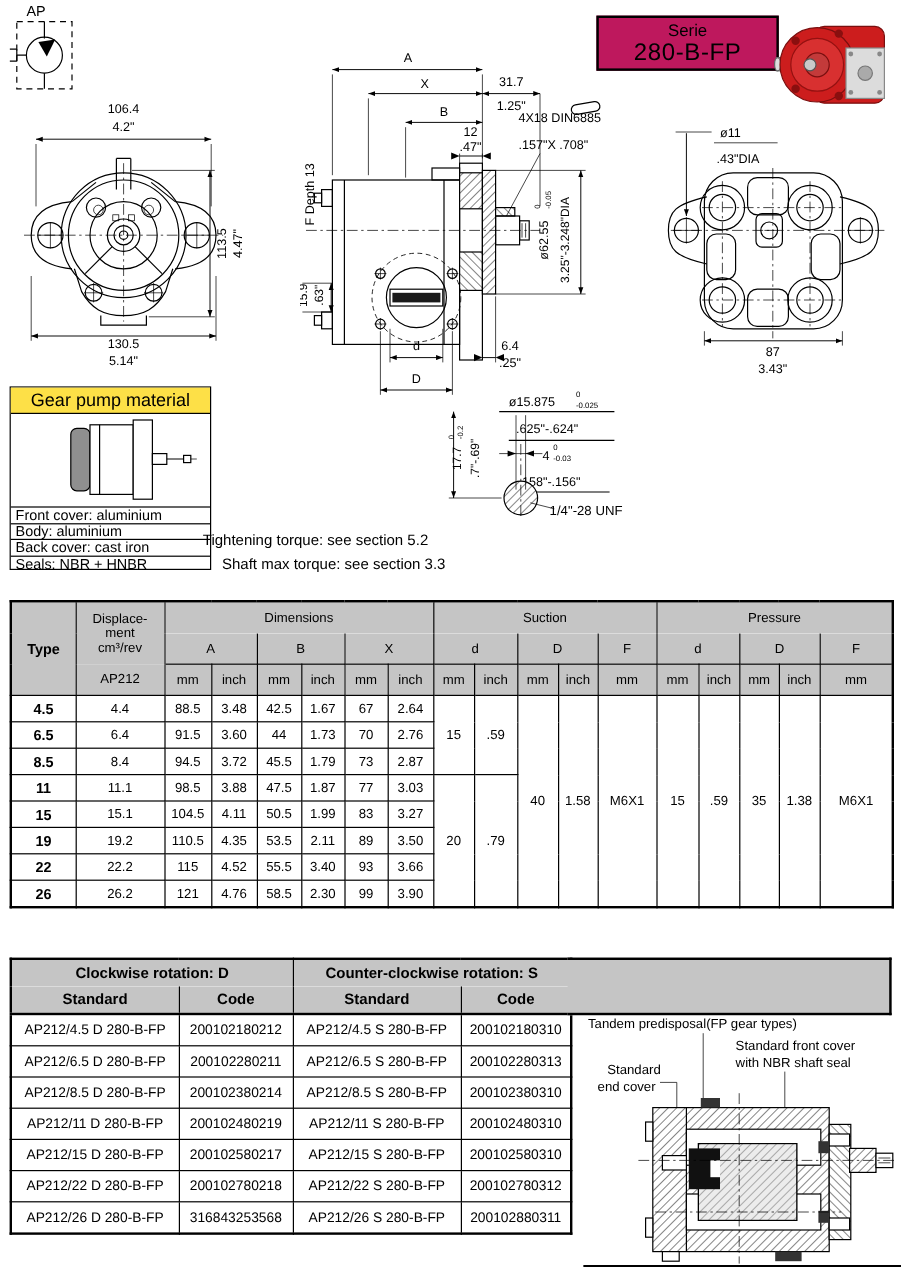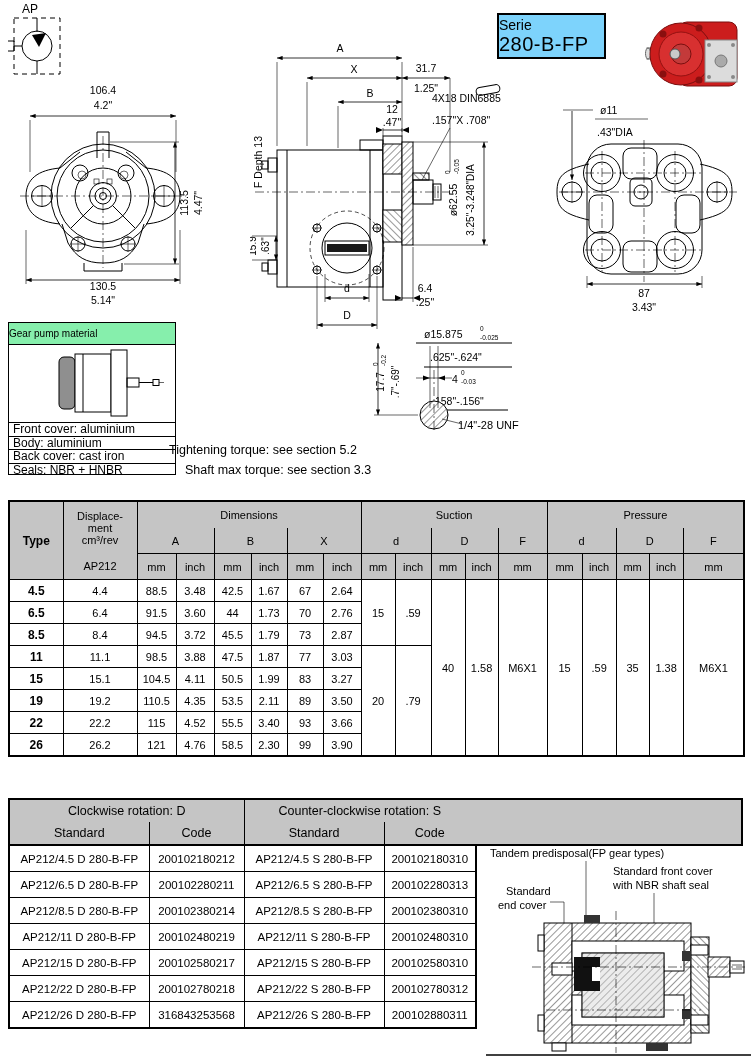--- a/index.html
+++ b/index.html
@@ -11,29 +11,29 @@
   .tn{stroke:#000;stroke-width:.6;fill:none}
   .dl{stroke:#000;stroke-width:.8;fill:none}
   .cl{stroke:#000;stroke-width:.6;fill:none;stroke-dasharray:9 3 2 3}
   .dsh{stroke:#000;stroke-width:.7;fill:none;stroke-dasharray:4 3}
   .dim{font-size:10.5px}
   .dimS{font-size:10px}
   .tol{font-size:6.5px}
   .lbl{font-size:11px}
 
   
-  #serie{left:497px;top:13px;width:109px;height:46px;background:#7dd3fc;
-         border:2px solid #000;box-sizing:border-box}
+  #serie{left:497px;top:13px;width:152px;height:46px;background:#be185d;
+         border:2px solid #000;text-align:center;box-sizing:border-box}
   #serie .s1{font-size:14px;margin-top:2px}
   #serie .s2{font-size:20px;letter-spacing:.5px}
 
   
   #material{left:8px;top:322px;width:168px;height:153px;border:1px solid #000;box-sizing:border-box}
-  #material .mtitle{height:21px;background:#86efac;border-bottom:1px solid #000;
-        text-align:left;font-size:10px;line-height:21px}
+  #material .mtitle{height:21px;background:#fde047;border-bottom:1px solid #000;
+        text-align:center;font-size:15px;line-height:21px}
   #material .mfig{height:77px}
   #material .mrow{border-top:1px solid #000;height:12.5px;font-size:12px;line-height:12.5px;padding-left:4px}
 
   
   .note{font-size:12.5px}
 
   
   table{border-collapse:collapse;table-layout:fixed}
   .mt{left:8px;top:500px;width:735px}
   .mt th,.mt td{border:1px solid #000;text-align:center;vertical-align:middle;
@@ -45,21 +45,21 @@
   .mt .h2 th{border-top-style:hidden;height:25px}
   .mt .h3 th{height:25px}
   .mt .h3 .th-ap{border-top-style:hidden}
   .mt .th-disp{font-size:11px;line-height:12px}
   .mt tbody td{height:21px}
   .mt tbody .tcol{font-weight:700;font-size:12px}
 
   
   .ot{left:8px;top:798px;width:467px;border:2px solid #000}
   .ot th,.ot td{border:1px solid #000;text-align:center;vertical-align:middle;padding:0;overflow:hidden}
-  .ot thead th{background:#c5c5c5;font-size:12.5px;font-weight:400}
+  .ot thead th{background:#c5c5c5;font-size:12.5px;font-weight:700}
   .ot .o1 th{border-bottom-style:hidden;height:22px}
   .ot .o2 th{border-top-style:hidden;border-bottom:2px solid #000;height:22px}
   .ot tbody td{height:25px;font-size:11.5px}
 
   #strip{left:473px;top:798px;width:270px;height:48px;background:#c5c5c5;box-sizing:border-box;
          border-top:2px solid #000;border-right:2px solid #000;border-bottom:2px solid #000}
 </style>
 </head>
 <body>
 

